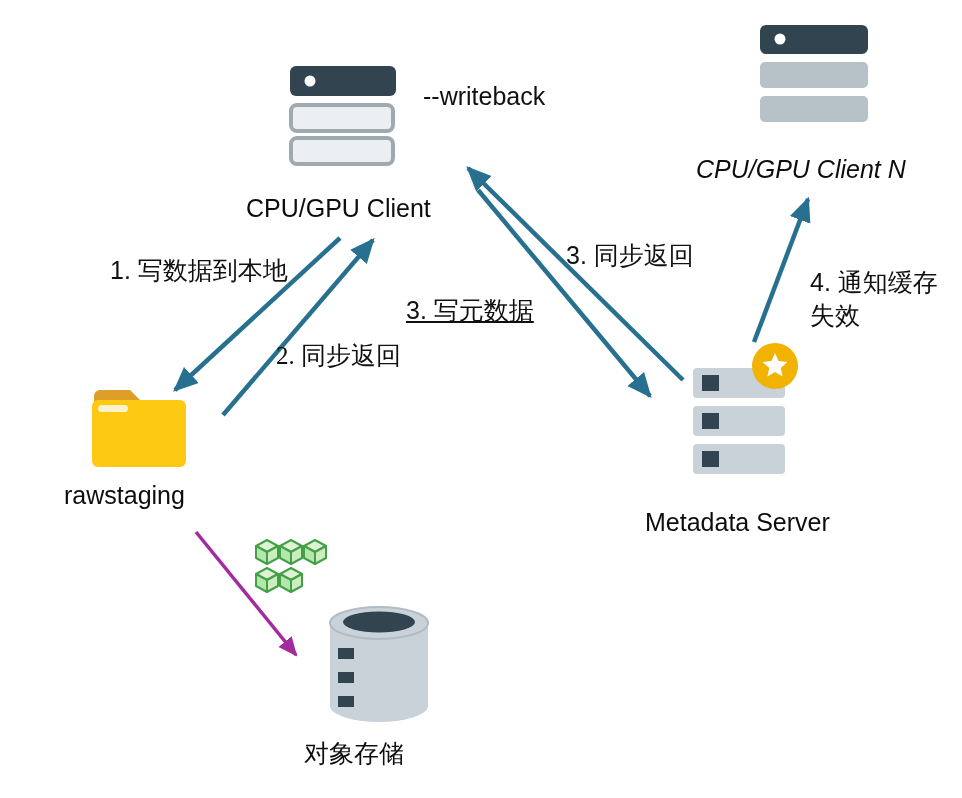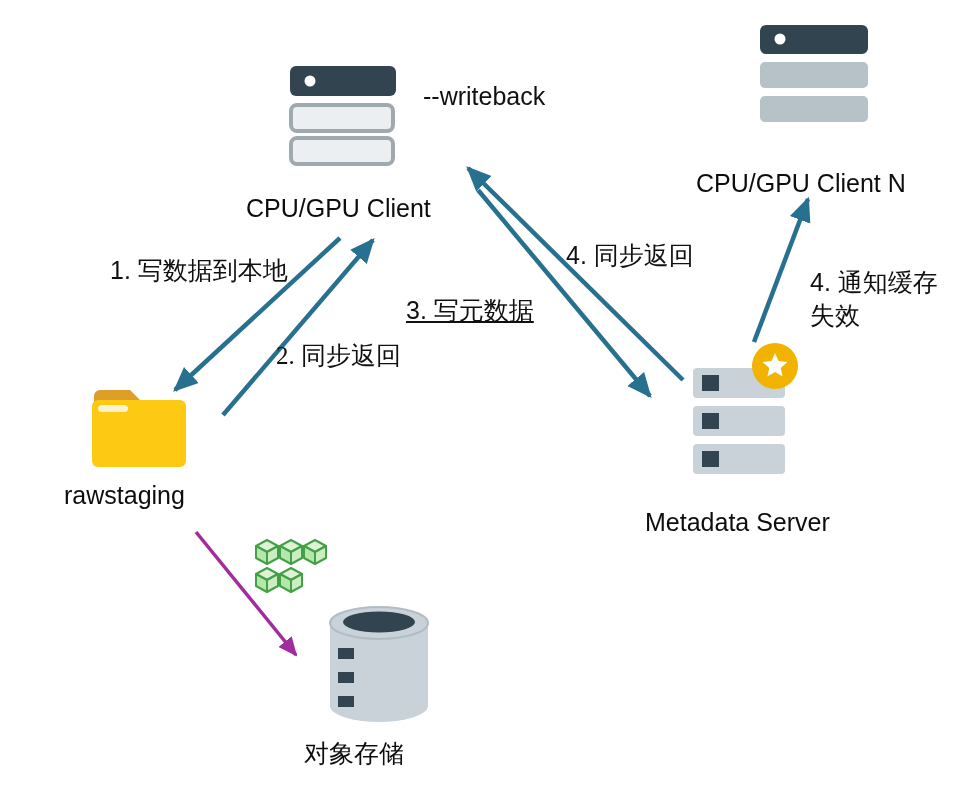--- a/index.html
+++ b/index.html
@@ -113,32 +113,32 @@
       <rect x="300" y="648" width="16" height="11" fill="#31444f"></rect>
       <rect x="300" y="672" width="16" height="11" fill="#31444f"></rect>
       <rect x="300" y="696" width="16" height="11" fill="#31444f"></rect>
     </g>
   </svg>
 
   <div class="label edge-label" style="left:385px; top:80px;">--writeback</div>
 
   <div class="label node-label" style="left:208px; top:192px;">CPU/GPU Client</div>
 
-  <div class="label node-label" style="left:658px; top:167px;">CPU/GPU Client N</div>
+  <div class="label node-label" style="left:658px; top:153px;font-style:italic;">CPU/GPU Client N</div>
 
   <div class="label node-label" style="left:26px; top:479px;">rawstaging</div>
 
   <div class="label node-label" style="left:607px; top:506px;">Metadata Server</div>
 
   <div class="label node-label" style="left:266px; top:738px;font-family:Liberation Serif, serif;">对象存储</div>
 
   <div class="label edge-label" style="left:72px; top:254px;">1. 写数据到本地</div>
 
   <div class="label edge-label" style="left:238px; top:340px;font-family:Liberation Serif, serif;">2. 同步返回</div>
 
   <div class="label edge-label" style="left:368px; top:294px;text-decoration:underline;">3. 写元数据</div>
 
   <div class="label edge-label wrap" style="left:772px; top:266px;">4. 通知缓存失效</div>
 
-  <div class="label edge-label" style="left:528px; top:239px;">4. 同步返回</div>
+  <div class="label edge-label" style="left:528px; top:239px;">3. 同步返回</div>
 
 
 </div>
 
 </body></html>

